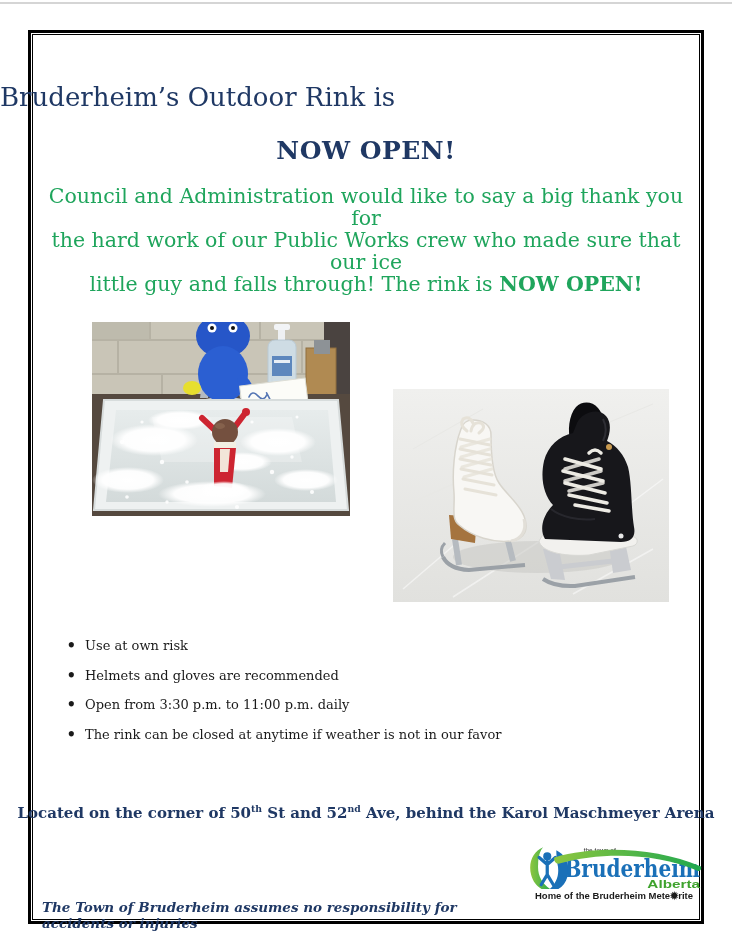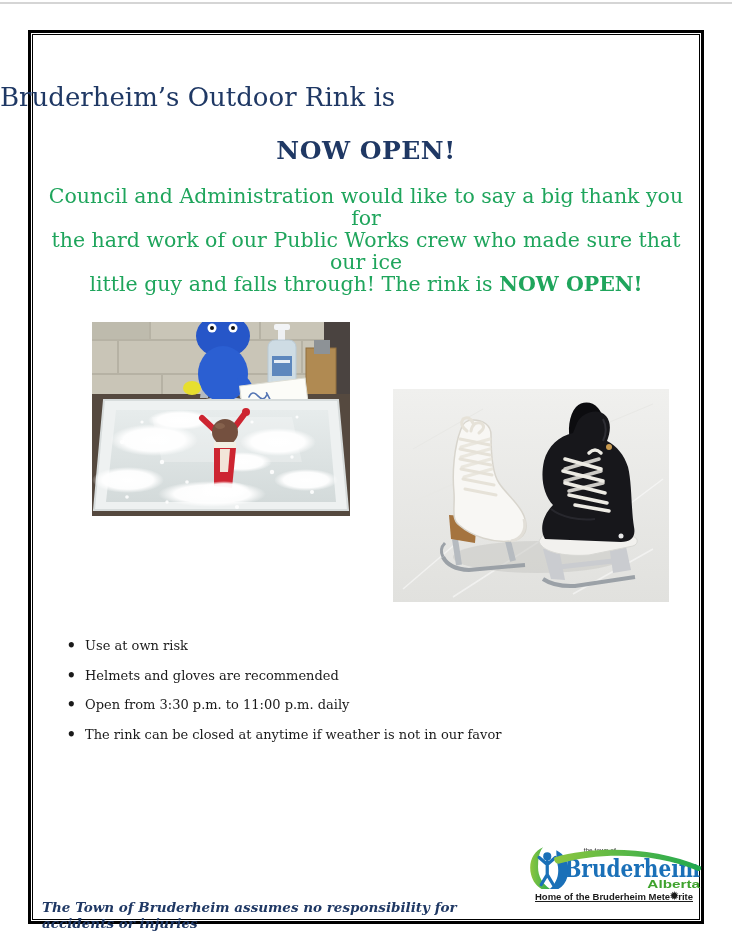--- a/index.html
+++ b/index.html
@@ -23,23 +23,23 @@
          color:#1a1a1a;font-size:13px;line-height:29.5px;}
   .rules li{padding-left:19px;position:relative;}
   .rules li::before{content:"•";position:absolute;left:0;top:0;font-size:18px;color:#1a1a1a;}
   .location{position:absolute;top:803px;left:0;width:732px;text-align:center;
          font-size:15px;font-weight:bold;color:var(--navy);}
   .location sup{font-size:.62em;}
   .disclaimer{position:absolute;left:42px;top:899px;width:480px;
          font-size:13.5px;font-style:italic;font-weight:bold;color:var(--navy);}
   .logo{position:absolute;left:526px;top:842px;width:176px;}
   .logo svg{display:block;width:176px;height:47px;}
-  .tagline{margin-top:1px;display:flex;justify-content:center;align-items:center;
+  .tagline{margin-top:1px;display:flex;justify-content:center;align-items:flex-start;
          font-family:"Liberation Sans","DejaVu Sans",sans-serif;font-weight:bold;
-         font-size:9.5px;color:#1b1b1b;white-space:nowrap;text-decoration:underline;}
+         font-size:9.5px;color:#1b1b1b;white-space:nowrap;}
   .tagline .star{font-family:"DejaVu Sans",sans-serif;font-size:12px;line-height:1;margin:0 -1px;}
   svg text.logo-name{font-family:"DejaVu Serif","Liberation Serif",serif;font-weight:bold;}
   svg text.logo-small{font-family:"Liberation Sans",sans-serif;}
   svg text.logo-prov{font-family:"Liberation Sans",sans-serif;font-weight:bold;}
 </style>
 </head>
 <body>
 
 <div class="page">
   <div class="top-edge"></div>
@@ -199,20 +199,21 @@
     </svg>
   </div>
 
   <ul class="rules">
     <li>Use at own risk</li>
     <li>Helmets and gloves are recommended</li>
     <li>Open from 3:30 p.m. to 11:00 p.m. daily</li>
     <li>The rink can be closed at anytime if weather is not in our favor</li>
   </ul>
 
+  <div class="location"><span>Located on the corner of 50</span><sup>th</sup><span> St and 52</span><sup>nd</sup><span> Ave, behind the Karol Maschmeyer Arena</span></div>
 
   <div class="disclaimer">The Town of Bruderheim assumes no responsibility for accidents or injuries</div>
 
   <div class="logo">
     <svg viewBox="0 0 174 46" aria-hidden="true">
       <defs>
         <linearGradient id="lgG" x1="0" y1="0" x2="1" y2="0">
           <stop offset="0" stop-color="#8DC63F"></stop>
             <stop offset="1" stop-color="#1FA84F"></stop>
         </linearGradient>

